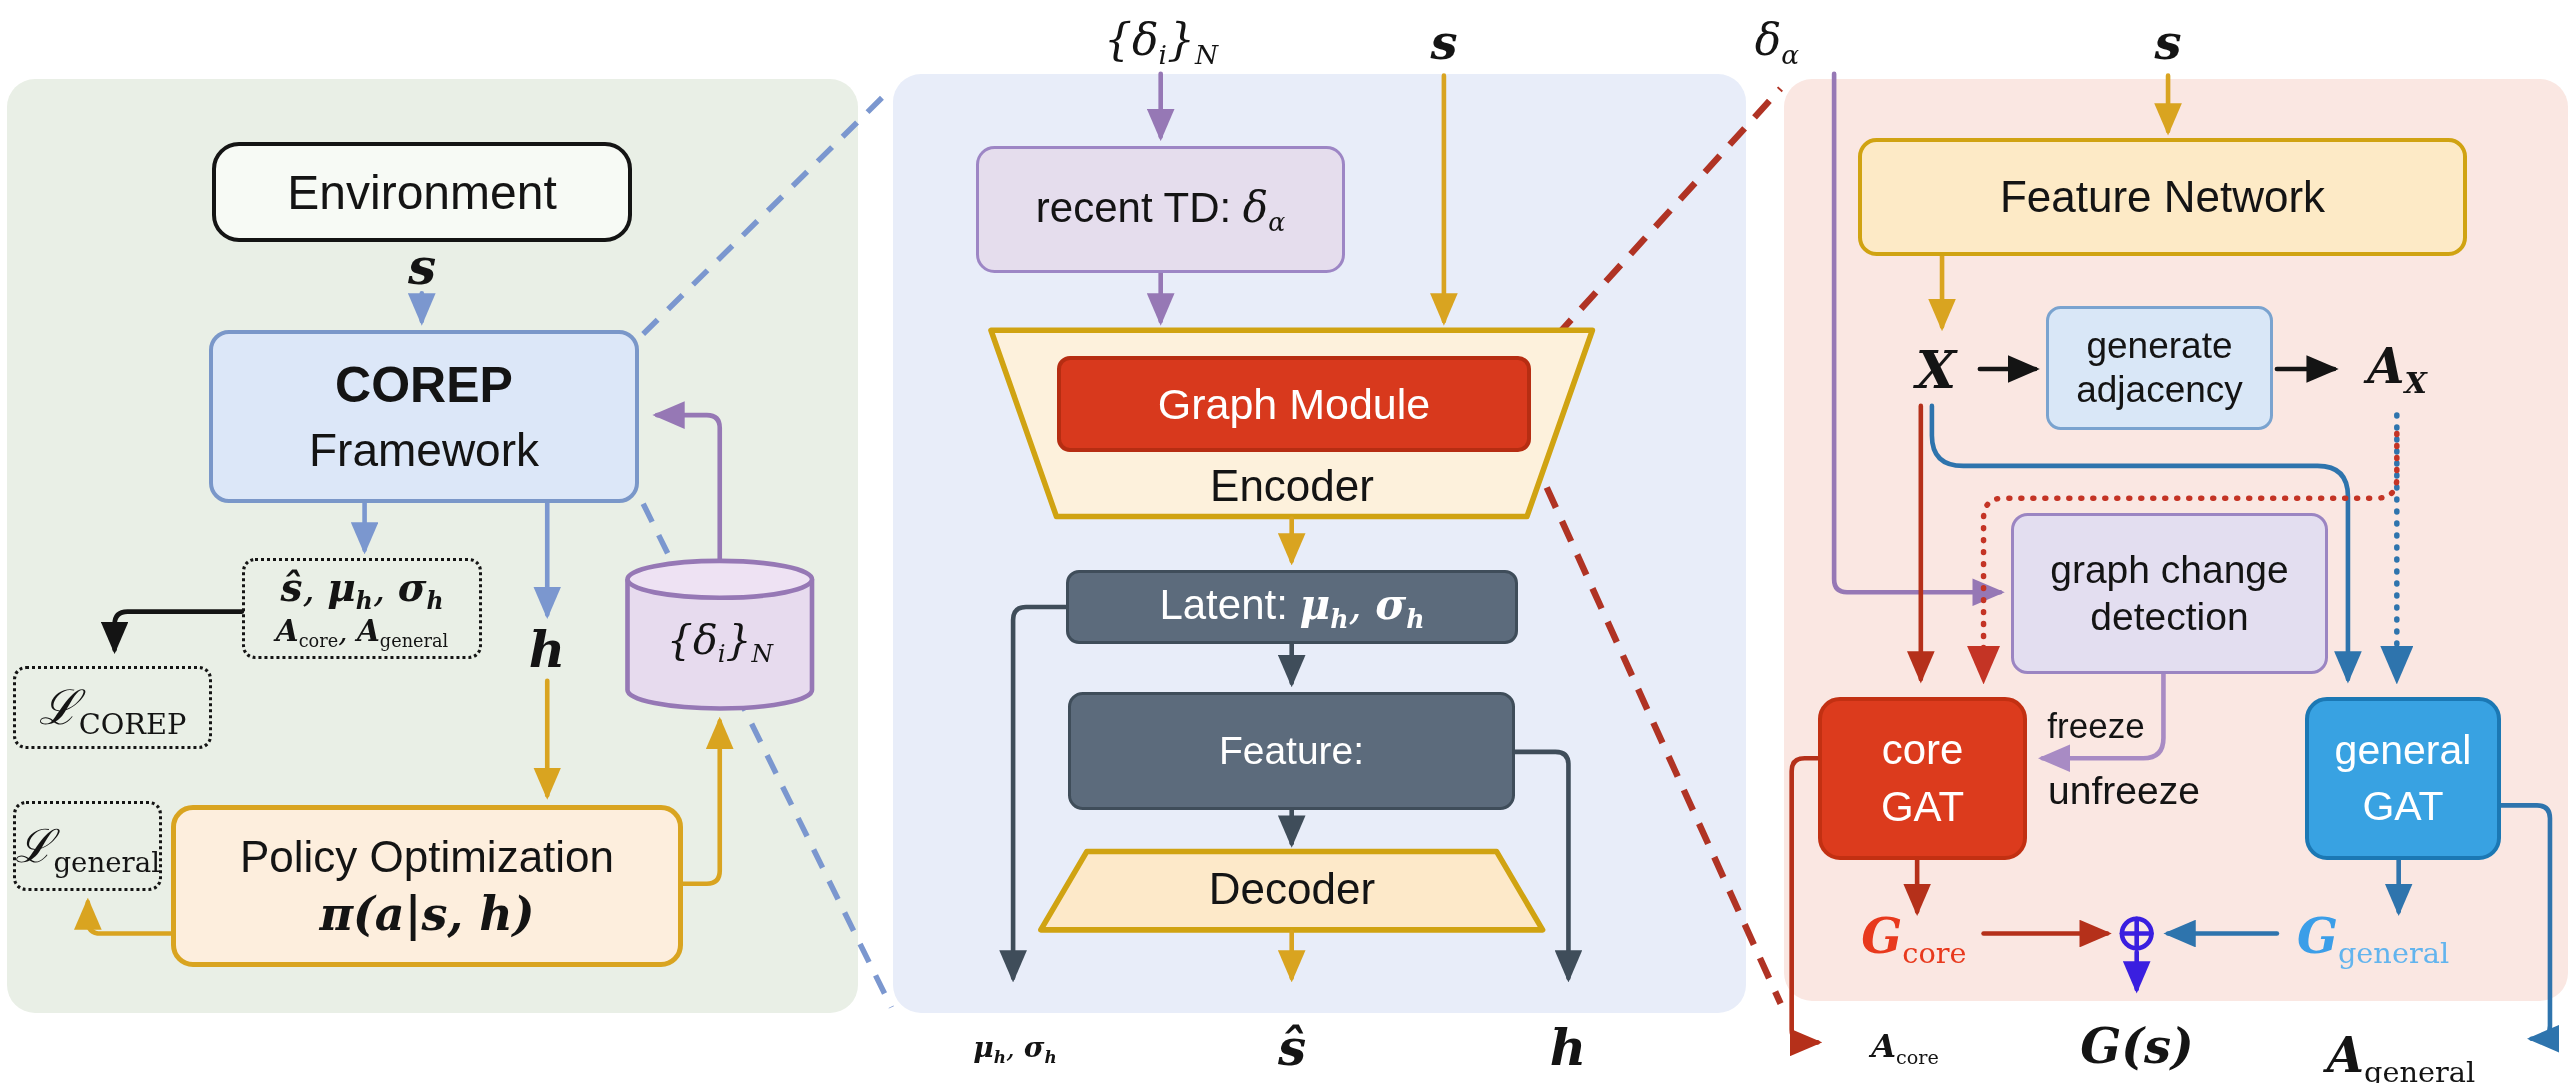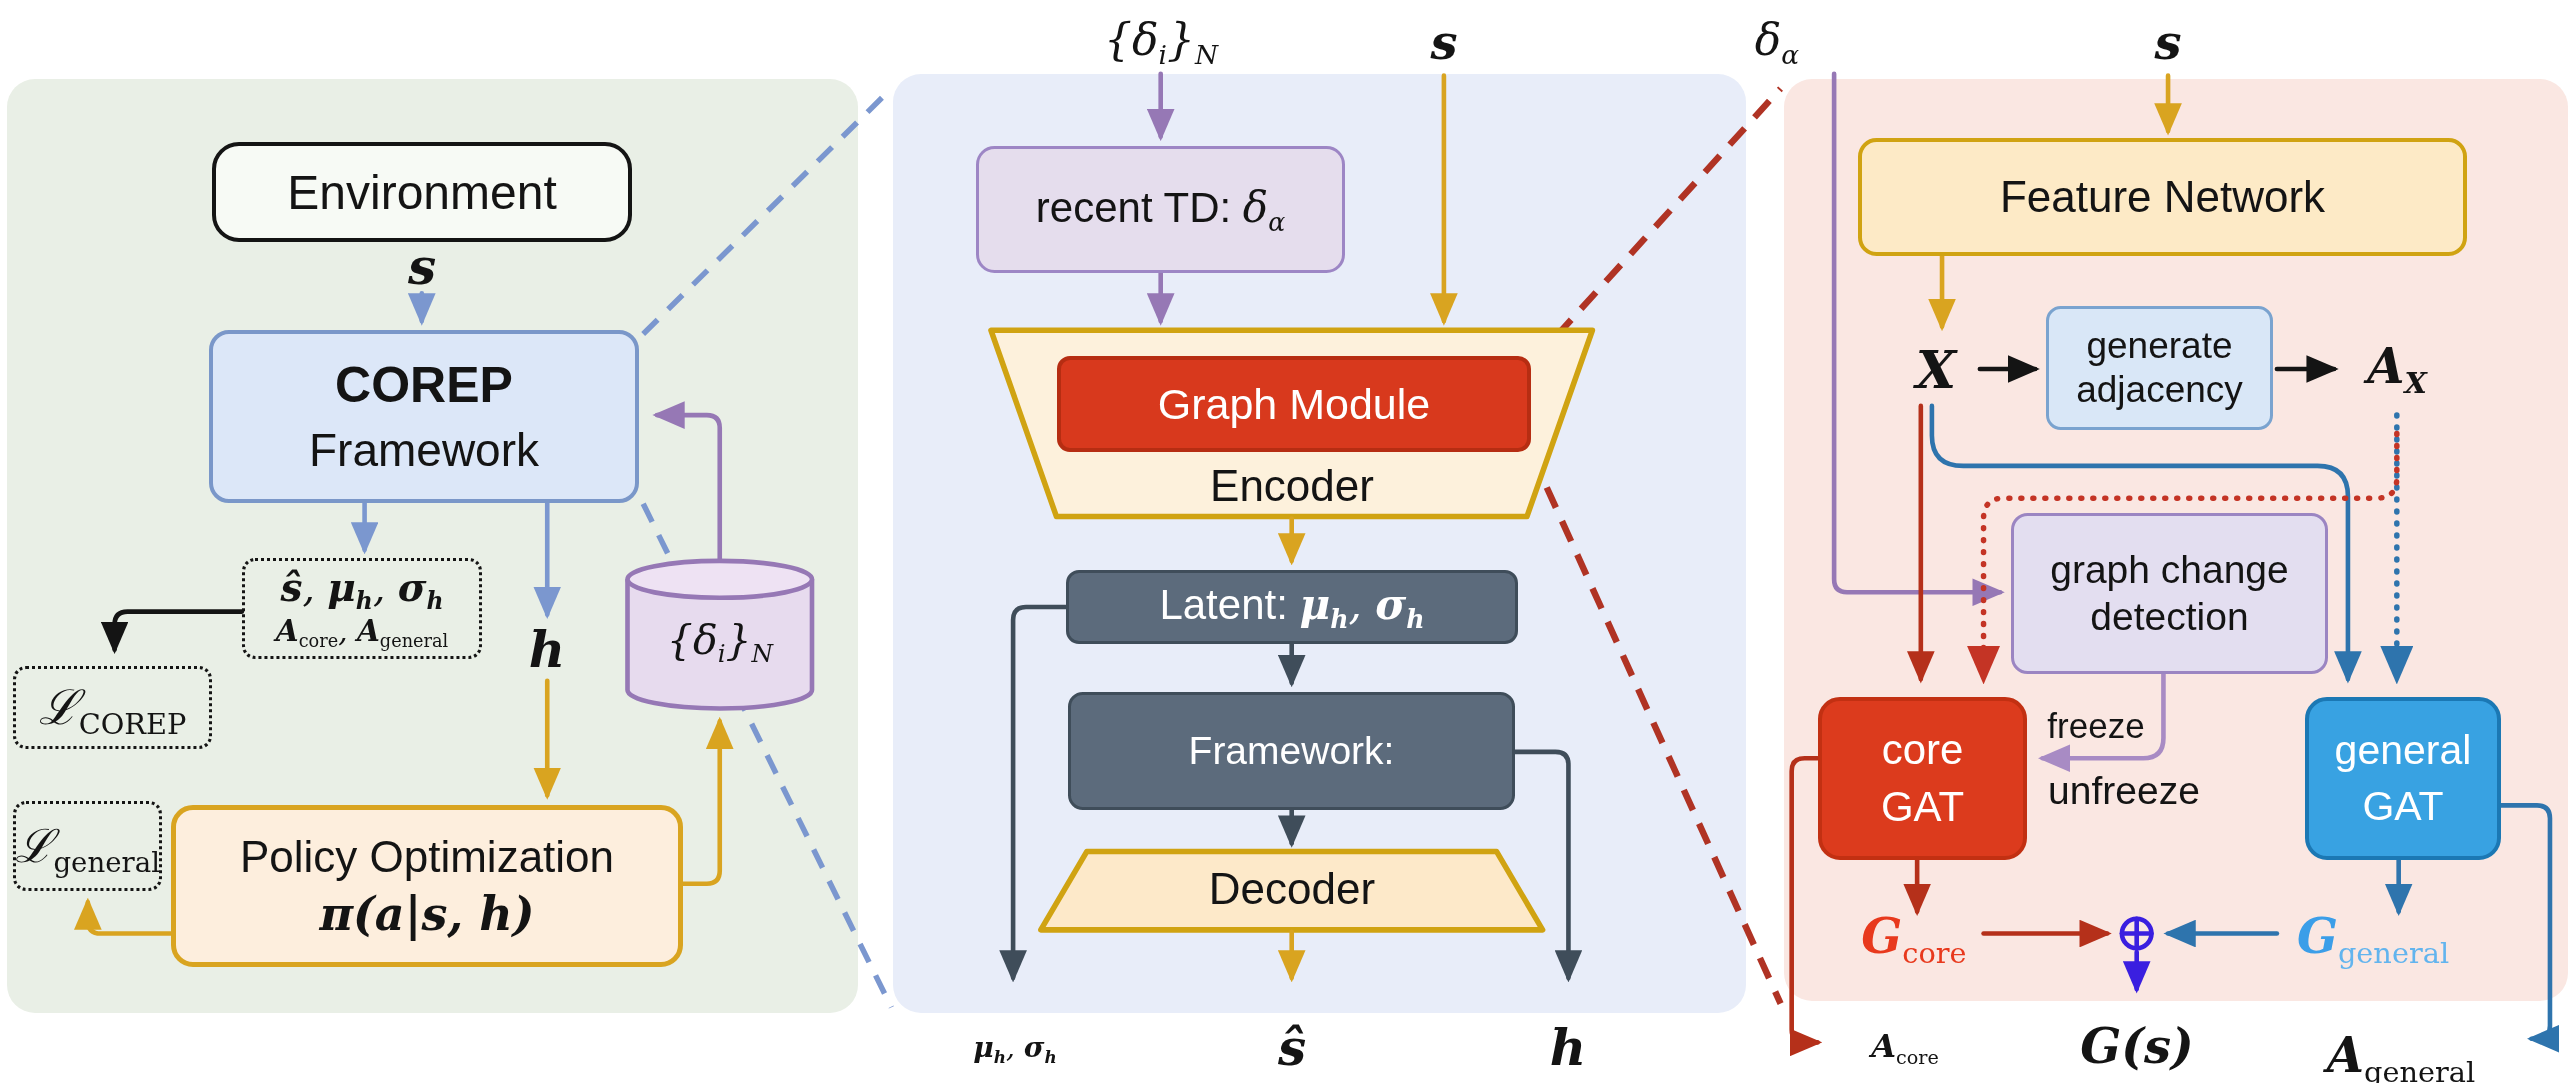--- a/index.html
+++ b/index.html
@@ -168,21 +168,21 @@
   <span class="white" style="font-weight:400;">Graph Module</span>
 </div>
 
 <div class="lbl" style="left:1292px;top:486px;font-size:44px;">Encoder</div>
 
 <div class="bx" style="left:1066px;top:570px;width:452px;height:74px;background:#5c6b7c;border:3.7px solid #3f4d5a;border-radius:13px;font-size:42px;color:#ffffff;">
   <span><span>Latent: </span><span class="mm bb">μ</span><span class="mm sub bb">h</span><span class="mm">, </span><span class="mm bb">σ</span><span class="mm sub bb">h</span></span>
 </div>
 
 <div class="bx" style="left:1068px;top:692px;width:447px;height:118px;background:#5c6b7c;border:3.7px solid #3f4d5a;border-radius:14.8px;color:#ffffff;line-height:1.2;">
-  <span style="font-size:39px;">Framework:</span>
+  <span style="font-size:39px;">Feature:</span>
 </div>
 
 <div class="lbl" style="left:1292px;top:889px;font-size:44px;">Decoder</div>
 
 <div class="lbl" style="left:1015px;top:1049px;font-size:28px;"><span class="mm bb">μ</span><span class="mm sub bb">h</span><span class="mm">, </span><span class="mm bb">σ</span><span class="mm sub bb">h</span></div>
 <div class="lbl" style="left:1292px;top:1047px;font-size:50px;"><span class="mm bb">ŝ</span></div>
 <div class="lbl" style="left:1568px;top:1047px;font-size:50px;"><span class="mm bb">h</span></div>
 
 <div class="lbl" style="left:1777px;top:42px;font-size:44px;"><span class="mm">δ</span><span class="mm sub">α</span></div>
 <div class="lbl" style="left:2168px;top:42px;font-size:48px;"><span class="mm bb">s</span></div>

